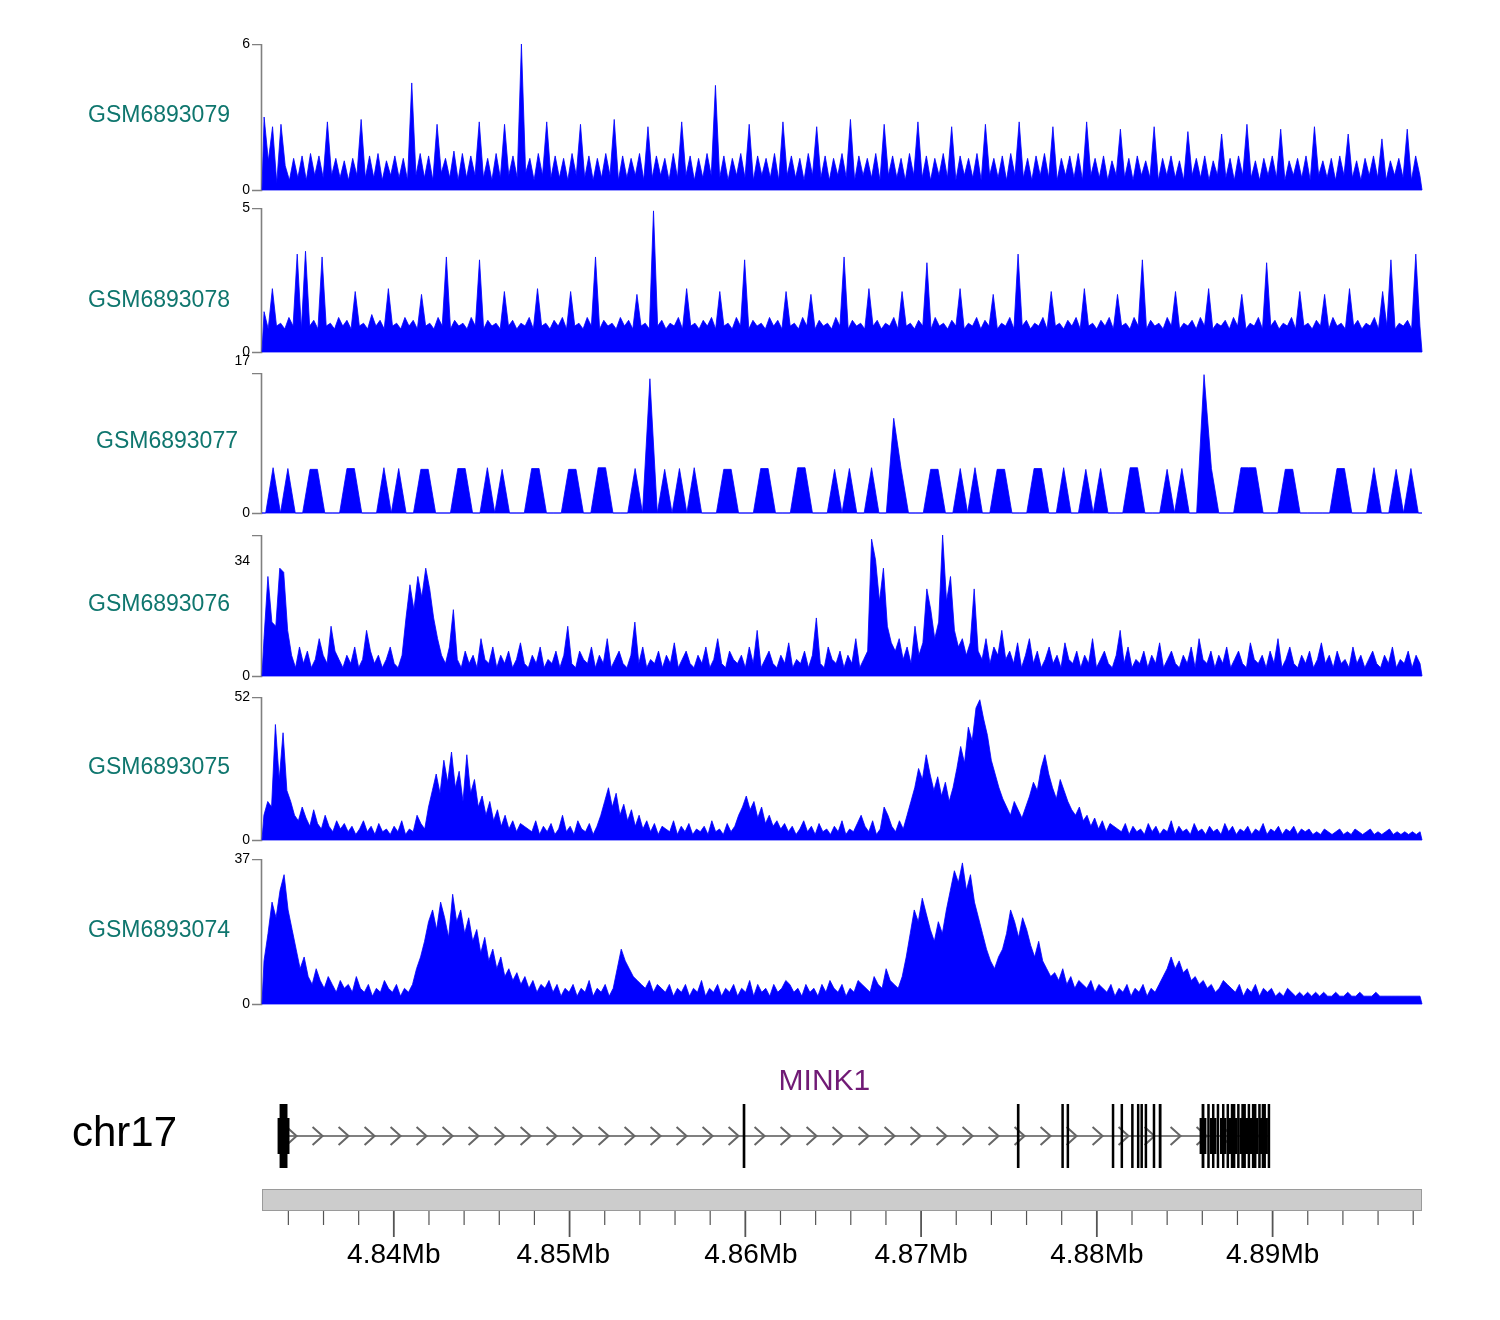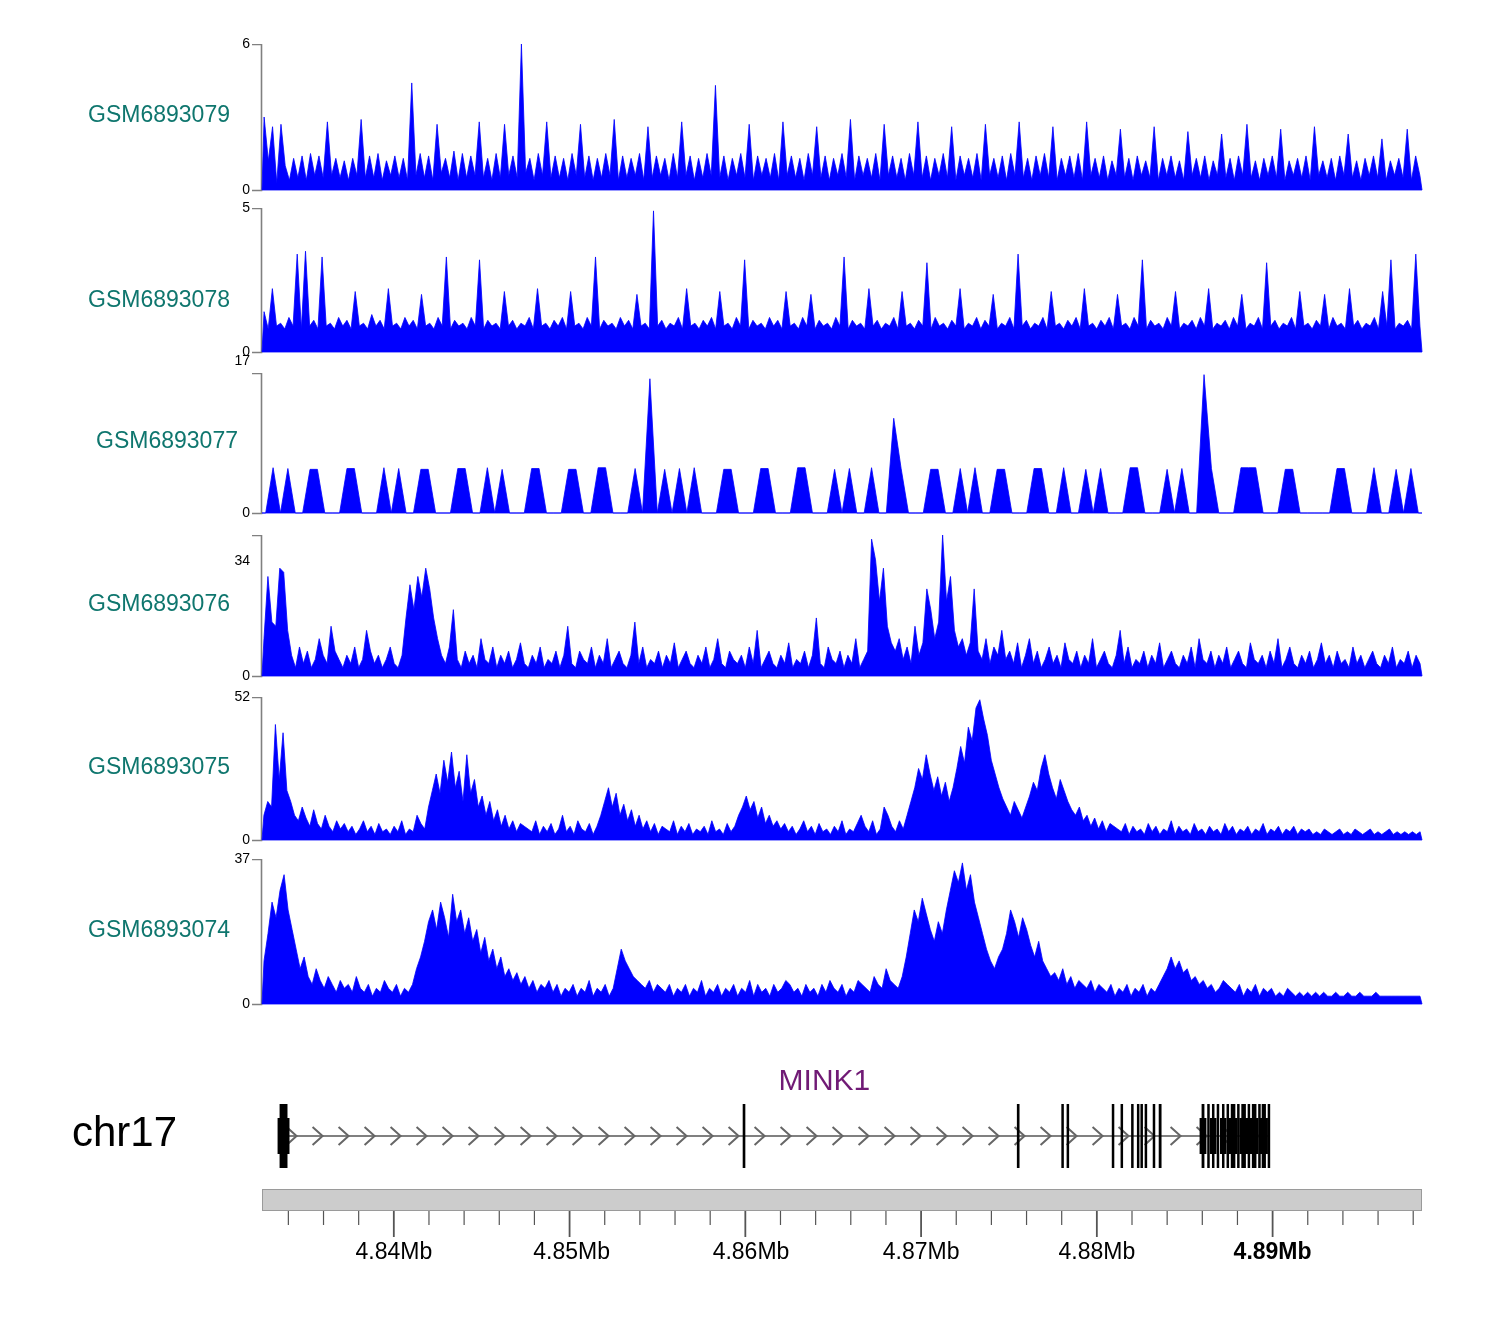--- a/index.html
+++ b/index.html
@@ -3,21 +3,21 @@
 <meta charset="utf-8">
 <style>
   html,body{margin:0;padding:0;background:#ffffff;}
   body{width:1500px;height:1320px;font-family:"Liberation Sans",sans-serif;position:relative;overflow:hidden;}
   #stage{position:absolute;left:0;top:0;width:1500px;height:1320px;}
   .track-label{position:absolute;right:0;width:230px;text-align:right;font-size:23px;color:#0f766e;white-space:nowrap;}
   .axis-max,.axis-min{position:absolute;font-size:14px;color:#000;text-align:right;width:40px;}
   .plot-svg{position:absolute;display:block;}
   .chr-label{position:absolute;font-size:42px;color:#000;}
   .gene-name{position:absolute;font-size:30px;color:#701a75;text-align:center;}
-  .tick-label{position:absolute;font-size:23px;color:#000;text-align:center;width:140px;}
+  .tick-label{position:absolute;font-size:28px;color:#000;text-align:center;width:140px;}
   .ideo-bar{position:absolute;background:#cccccc;border:1px solid #9a9a9a;box-sizing:border-box;}
 </style>
 </head>
 <body>
 
 <div id="stage">
     <div class="track-label" style="left:0;top:101px;">GSM6893079</div>
     <div class="axis-max" style="left:210px;top:35px;">6</div>
     <div class="axis-min" style="left:210px;top:181px;">0</div>
     <svg class="plot-svg" width="1442" height="150" style="left:0;top:44px;">
@@ -172,14 +172,14 @@
       <line x1="1307.757575757453" x2="1307.757575757453" y1="0" y2="14" stroke="#555555" stroke-width="1.2"></line>
       <line x1="1342.909090908964" x2="1342.909090908964" y1="0" y2="14" stroke="#555555" stroke-width="1.2"></line>
       <line x1="1378.0606060604748" x2="1378.0606060604748" y1="0" y2="14" stroke="#555555" stroke-width="1.2"></line>
       <line x1="1413.2121212119857" x2="1413.2121212119857" y1="0" y2="14" stroke="#555555" stroke-width="1.2"></line>
     </svg>
     <div class="tick-label" style="left:323.8181818181854px;top:1238px;">4.84Mb</div>
     <div class="tick-label" style="left:470px;top:1238px;text-align:right;">4.85Mb</div>
     <div class="tick-label" style="left:681px;top:1238px;">4.86Mb</div>
     <div class="tick-label" style="left:851.0909090909112px;top:1238px;">4.87Mb</div>
     <div class="tick-label" style="left:1026.8484848484813px;top:1238px;">4.88Mb</div>
-    <div class="tick-label" style="left:1202.6060606060514px;top:1238px;font-weight:bold;">4.89Mb</div>
+    <div class="tick-label" style="left:1202.6060606060514px;top:1238px;">4.89Mb</div>
   </div>
 
 </body></html>

